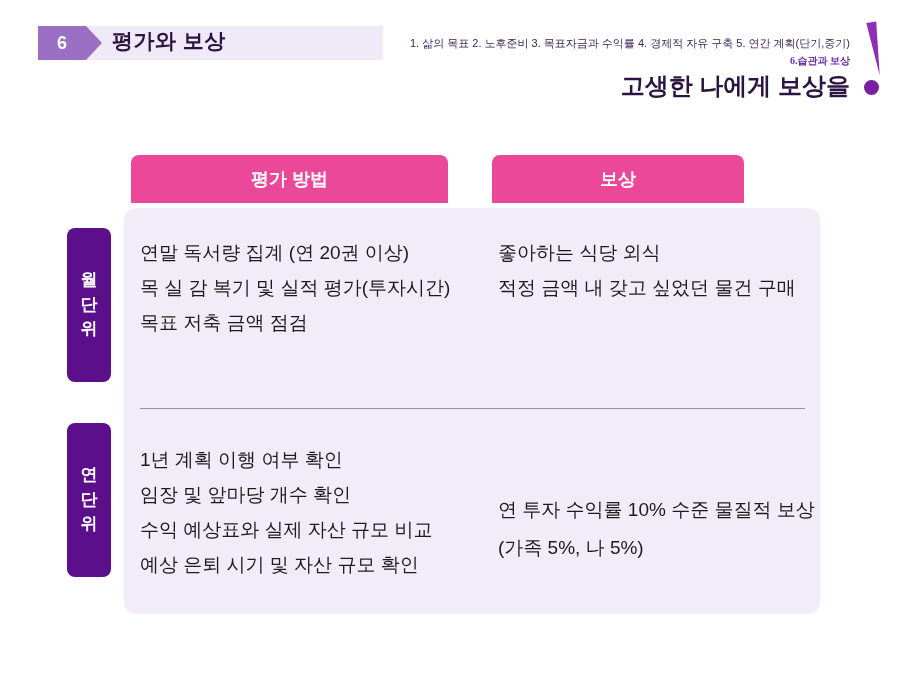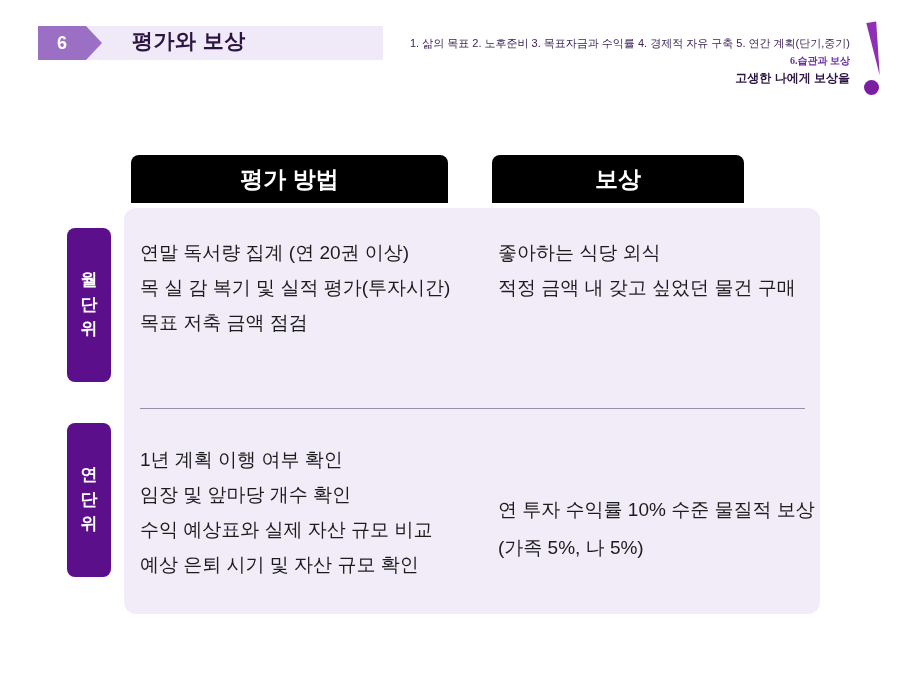--- a/index.html
+++ b/index.html
@@ -62,21 +62,20 @@
     border-left: 16px solid #9a6fc4;
   }
   .header-title {
     position: absolute;
     left: 112px;
     top: 27px;
     font-size: 21px;
     font-weight: bold;
     color: #2b1442;
     letter-spacing: 0.5px;
-    margin-left: 20px;
   }
   .breadcrumb {
     position: absolute;
     left: 330px;
     top: 36px;
     width: 520px;
     text-align: right;
     font-size: 11px;
     color: #3d2357;
     white-space: nowrap;
@@ -92,21 +91,21 @@
     font-weight: bold;
     white-space: nowrap;
     font-family: Liberation Serif, serif;
   }
   .tagline {
     position: absolute;
     left: 500px;
     top: 70px;
     width: 350px;
     text-align: right;
-    font-size: 12px;
+    font-size: 24px;
     font-weight: bold;
     color: #2b1442;
     white-space: nowrap;
   }
   .exclaim {
     position: absolute;
     left: 862px;
     top: 22px;
     width: 30px;
     height: 80px;
@@ -140,24 +139,24 @@
     width: 696px;
     height: 406px;
     background: #f2ecf8;
     border-radius: 12px;
   }
 
   .col-head {
     position: absolute;
     top: 155px;
     height: 48px;
-    background: #000000;
+    background: #ec4899;
     border-radius: 8px 8px 0 0;
     color: #ffffff;
-    font-size: 23px;
+    font-size: 18px;
     font-weight: bold;
     display: flex;
     align-items: center;
     justify-content: center;
   }
   .col-head.method { left: 131px; width: 317px; }
   .col-head.reward { left: 492px; width: 252px; }
 
   .row-label {
     position: absolute;

